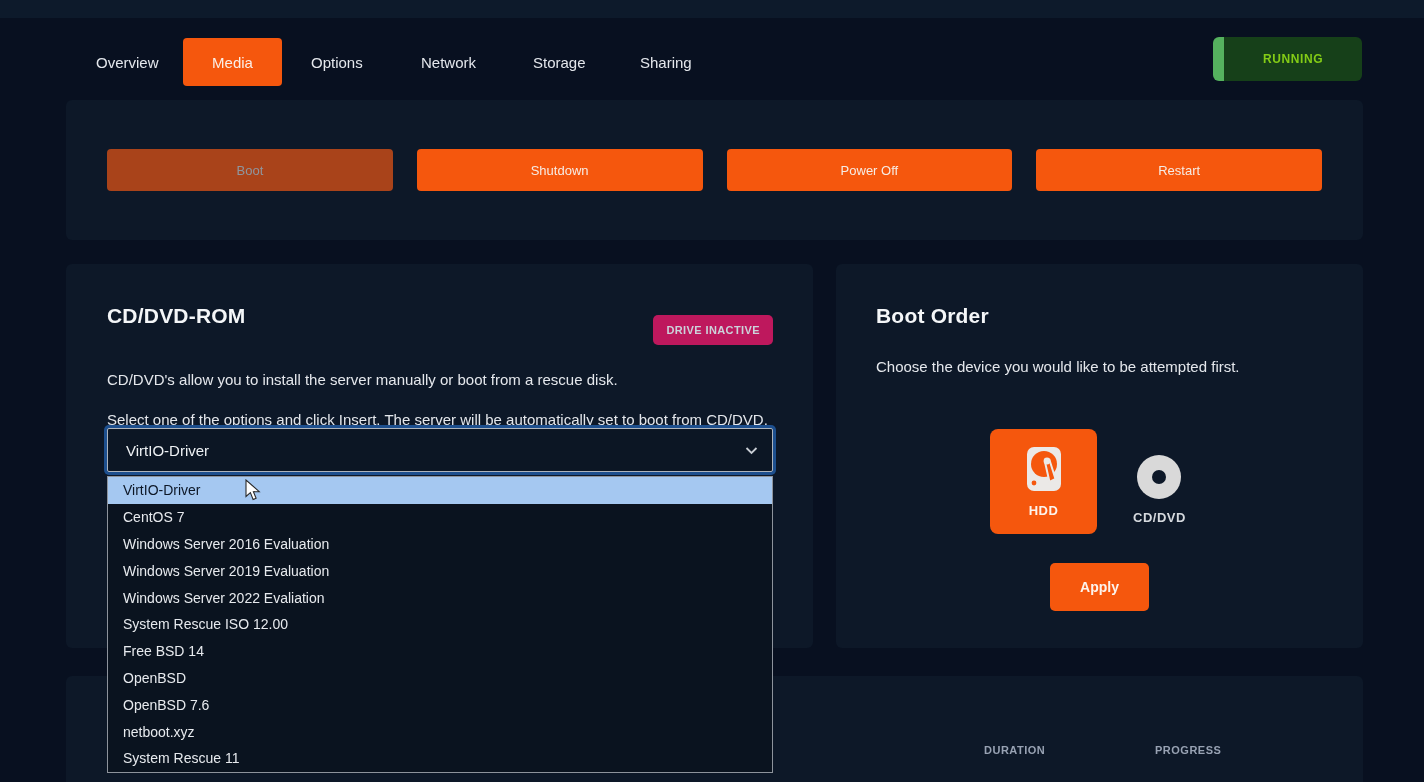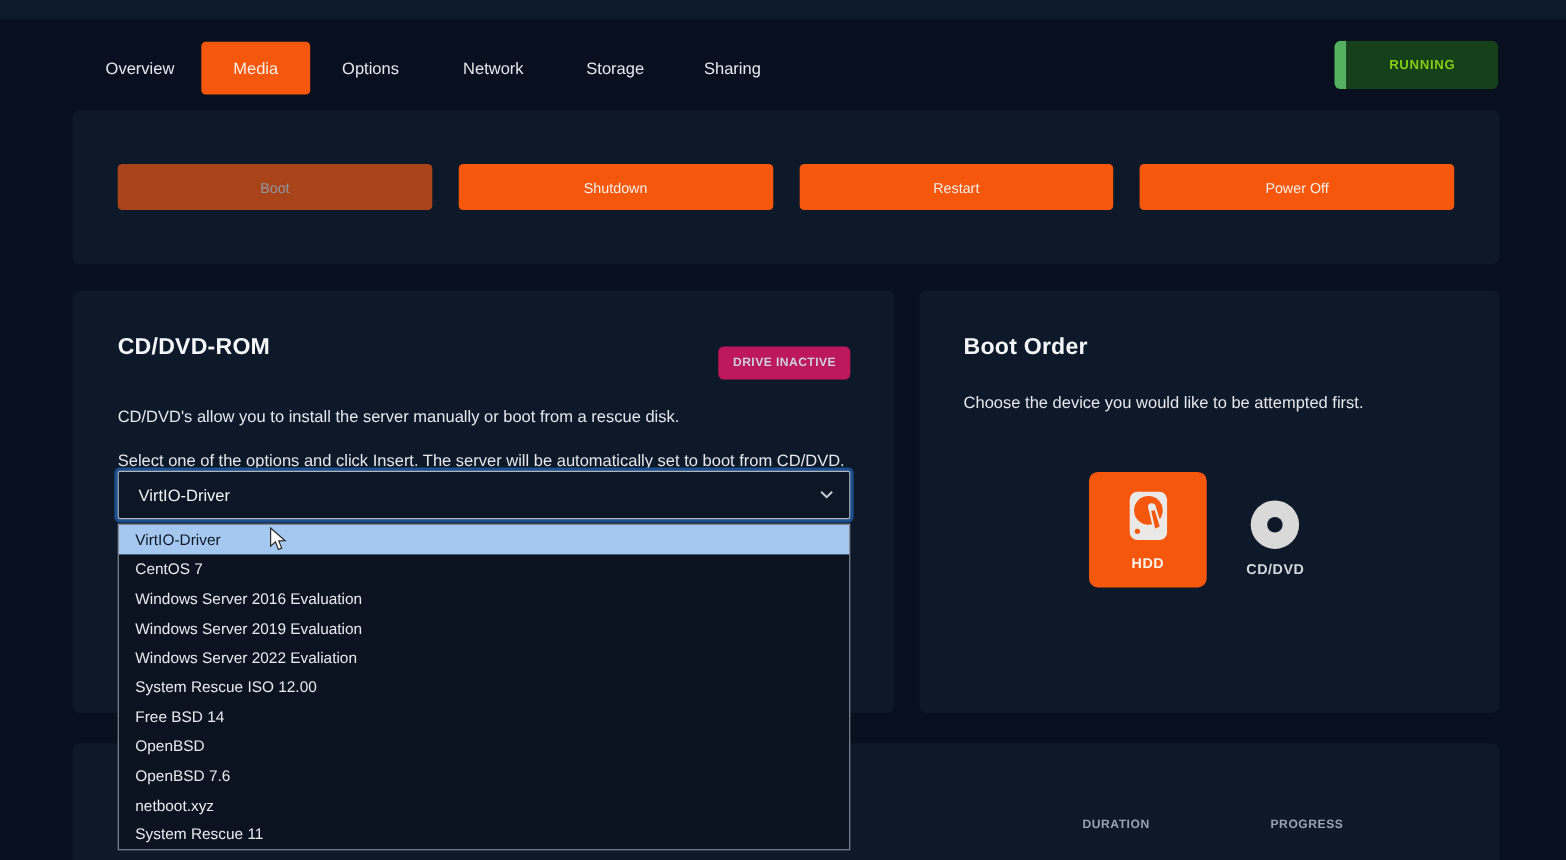--- a/index.html
+++ b/index.html
@@ -107,22 +107,22 @@
   <div class="status-badge">
     <div class="status-stripe"></div>
     <div class="status-body">
       <span class="status-text">RUNNING</span>
     </div>
   </div>
 
   <div class="panel power-panel">
     <button class="power-btn disabled">Boot</button>
     <button class="power-btn">Shutdown</button>
+    <button class="power-btn">Power Off</button>
     <button class="power-btn">Restart</button>
-    <button class="power-btn">Power Off</button>
   </div>
 
   <div class="panel cdrom-panel">
     <div class="cdrom-head">
       <div class="panel-title">CD/DVD-ROM</div>
       <div class="drive-badge">DRIVE INACTIVE</div>
     </div>
     <div class="cdrom-desc">CD/DVD's allow you to install the server manually or boot from a rescue disk.</div>
     <div class="cdrom-desc2">Select one of the options and click Insert. The server will be automatically set to boot from CD/DVD.</div>
   </div>
@@ -143,20 +143,21 @@
           </svg>
         </span>
         <span class="dev-label">HDD</span>
       </div>
       <div class="device-cd">
         <span class="disc"></span>
         <span class="dev-label">CD/DVD</span>
       </div>
     </div>
 
+    <button class="apply-btn">Apply</button>
   </div>
 
   <div class="panel tasks-panel">
     <div class="col-header col-duration">DURATION</div>
     <div class="col-header col-progress">PROGRESS</div>
   </div>
 
   <div class="media-select">
     <span class="value">VirtIO-Driver</span>
     <span>

